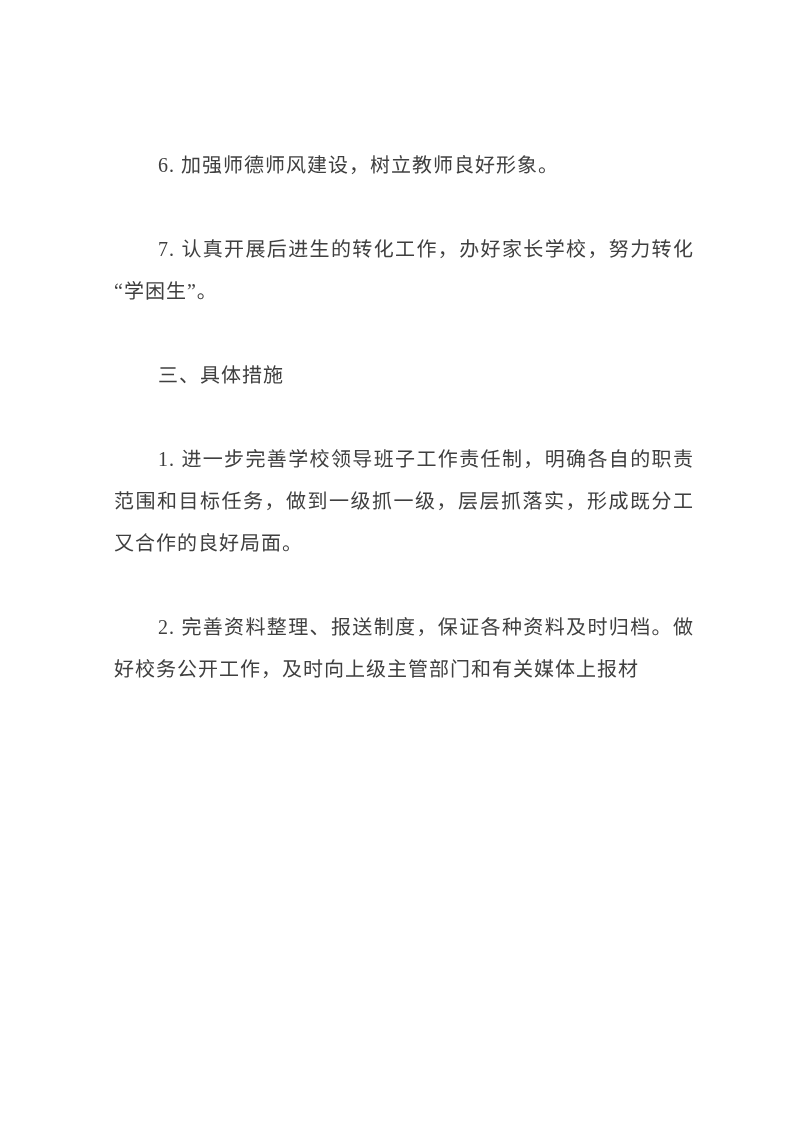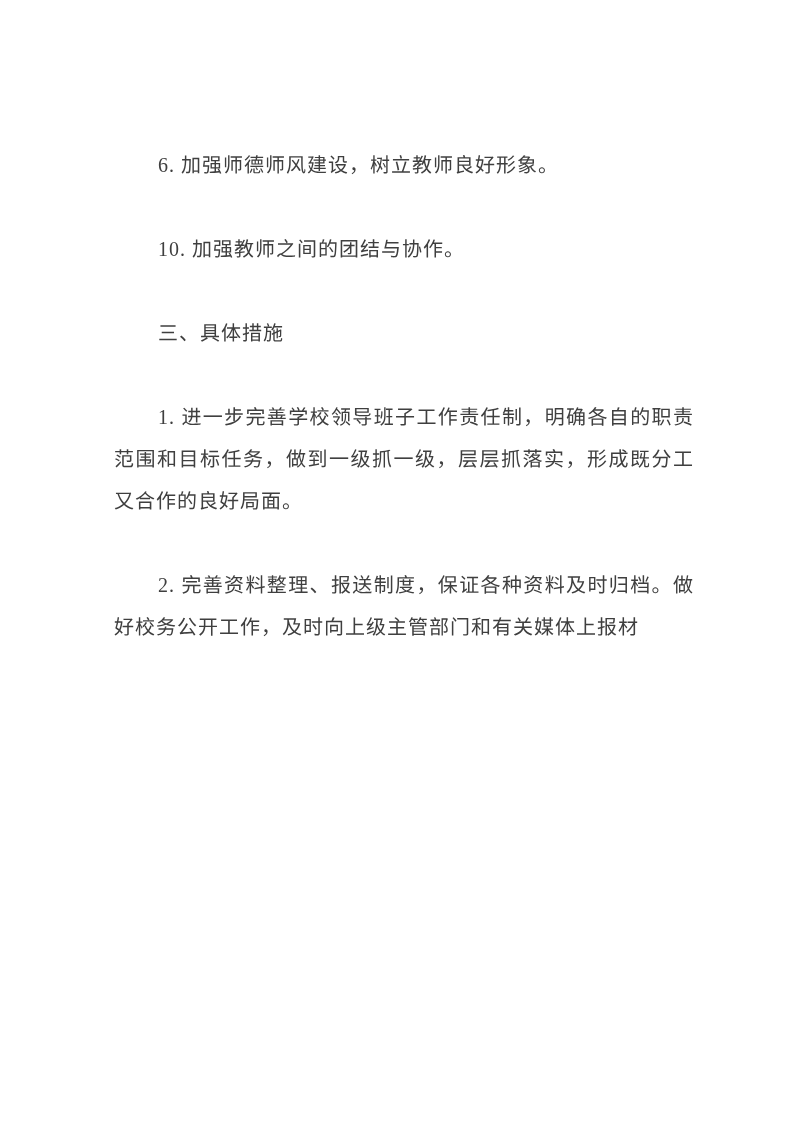--- a/index.html
+++ b/index.html
@@ -45,18 +45,18 @@
   .doc-body p.sub-heading {
     font-weight: normal;
   }
 </style>
 </head>
 <body style="background: rgb(255, 255, 255);">
 
 <div class="page">
   <div class="doc-body" id="doc-body" style="color: rgb(63, 63, 63);">
       <p class="list-item">6. 加强师德师风建设，树立教师良好形象。</p>
-      <p class="list-item">10. 加强教师之间的团结与协作。</p>
+      <p class="list-item">7. 认真开展后进生的转化工作，办好家长学校，努力转化“学困生”。</p>
       <p class="heading">三、具体措施</p>
       <p class="list-item">1. 进一步完善学校领导班子工作责任制，明确各自的职责范围和目标任务，做到一级抓一级，层层抓落实，形成既分工又合作的良好局面。</p>
       <p class="list-item">2. 完善资料整理、报送制度，保证各种资料及时归档。做好校务公开工作，及时向上级主管部门和有关媒体上报材</p>
     </div>
 </div>
 
 </body></html>

